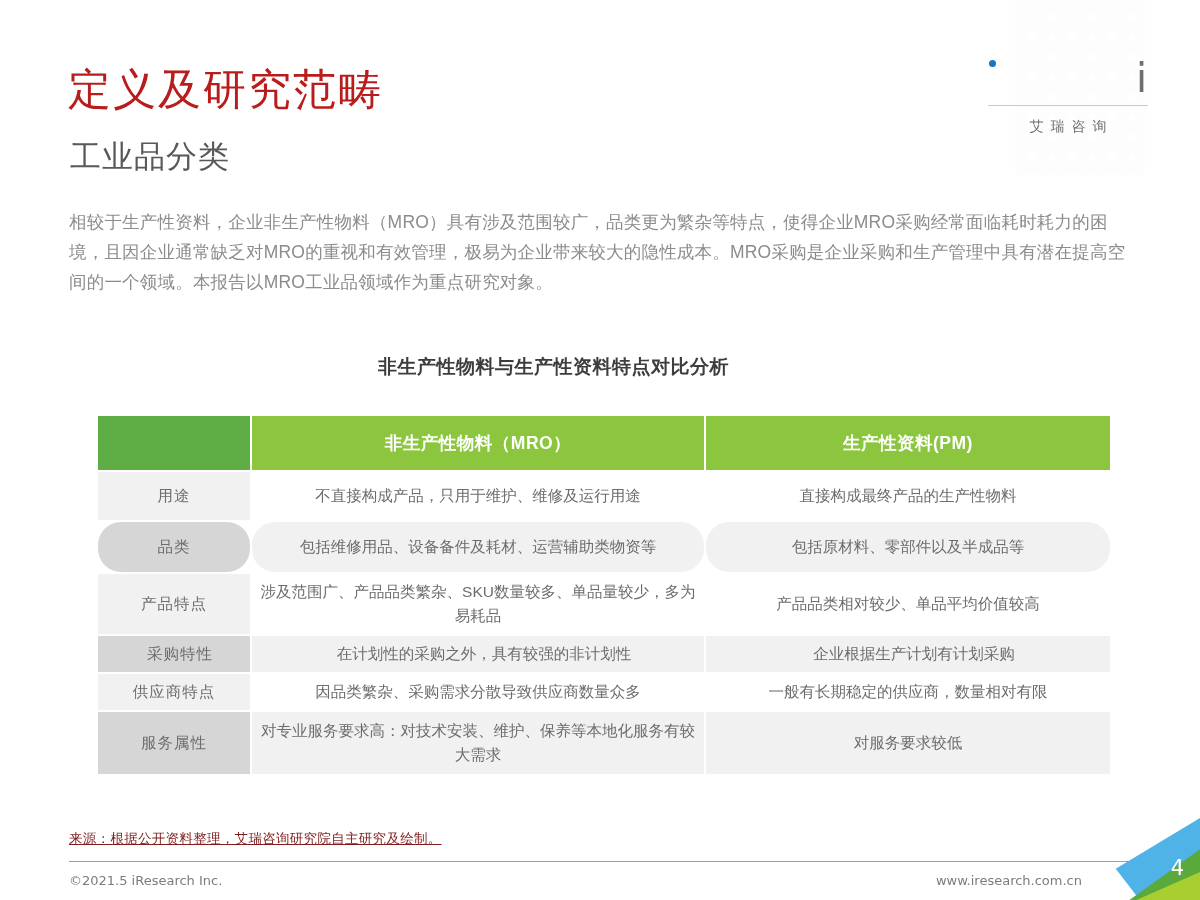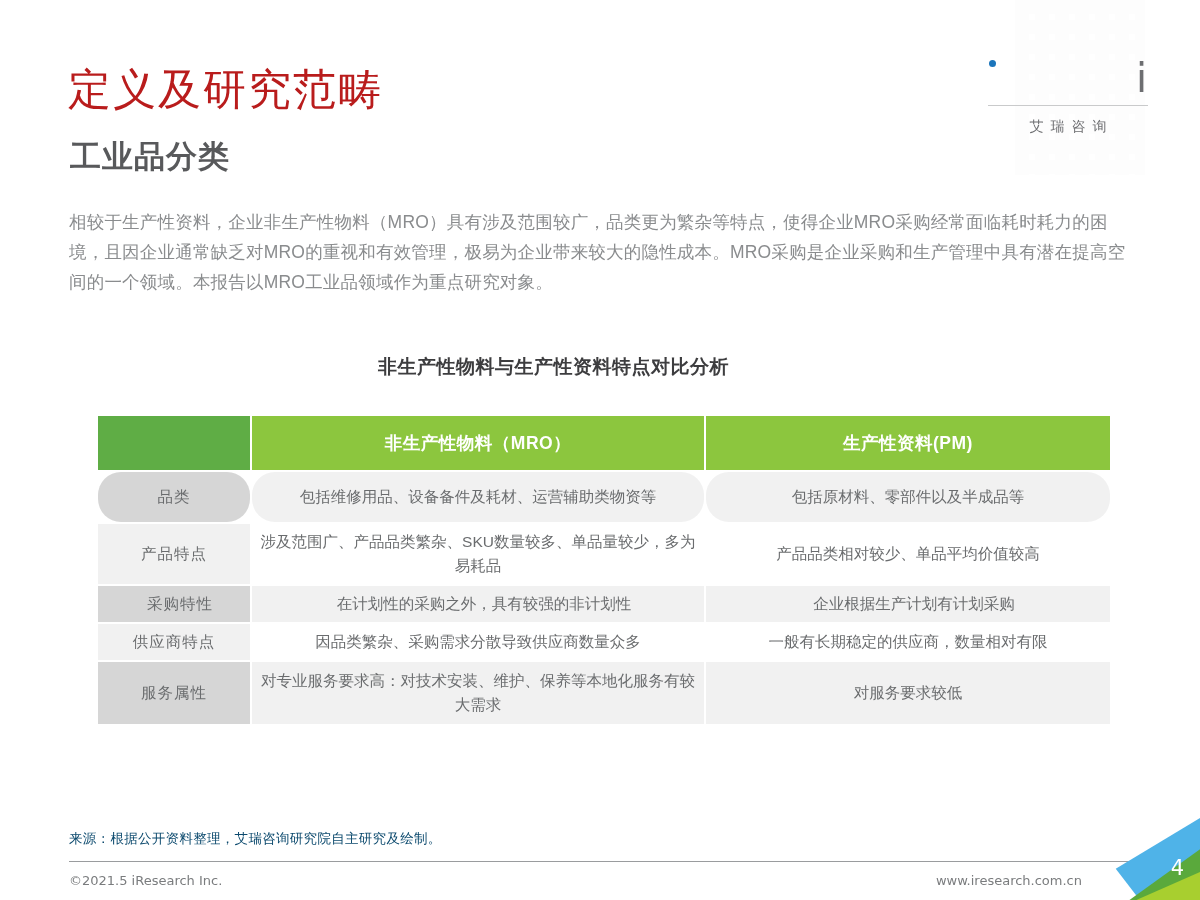--- a/index.html
+++ b/index.html
@@ -69,21 +69,21 @@
   
   .title-main {
     position:absolute; left:68px; top:62px;
     font-size:43px; line-height:54px;
     color:#b91c1c; font-weight:400;
     letter-spacing:2px;
   }
   .title-sub {
     position:absolute; left:70px; top:137px;
     font-size:31px; line-height:40px;
-    color:#58595b; font-weight:700;
+    color:#58595b; font-weight:400;
     letter-spacing:1px;
   }
 
   
   .body-text {
     position:absolute; left:69px; top:207px;
     width:1072px;
     font-size:17.5px; line-height:30px;
     color:#8a8c8e;
     text-align:left;
@@ -152,22 +152,23 @@
   .r2 td { height:50px;border-radius:23px; }
   .r3 td { height:50px; }
   .r4 td { height:36px;padding-left:20px; }
   .r5 td { height:36px; }
   .r6 td { height:62px; }
 
   
   .source {
     position:absolute; left:69px; top:830px;
     font-size:13.5px;
-    color:#0c4a6e;
+    color:#7f1d1d;
     letter-spacing:0.3px;
+    text-decoration:underline;
   }
 
   
   .footer-rule {
     position:absolute; left:69px; top:861px;
     width:1072px; height:1px;
     background:#9a9c9e;
   }
   .footer-left {
     position:absolute; left:69px; top:873px;
@@ -227,20 +228,25 @@
       <col class="col-label">
         <col class="col-mro">
         <col class="col-pm">
     </colgroup>
     <tbody>
       <tr>
         <td class="th-blank"></td>
         <td class="th-green">非生产性物料（MRO）</td>
         <td class="th-green">生产性资料(PM)</td>
       </tr>
+      <tr class="r1">
+        <td class="lbl lbl-a">用途</td>
+        <td class="cell cell-a">不直接构成产品，只用于维护、维修及运行用途</td>
+        <td class="cell cell-a">直接构成最终产品的生产性物料</td>
+      </tr>
       <tr class="r2">
         <td class="lbl lbl-b">品类</td>
         <td class="cell cell-b">包括维修用品、设备备件及耗材、运营辅助类物资等</td>
         <td class="cell cell-b">包括原材料、零部件以及半成品等</td>
       </tr>
       <tr class="r3">
         <td class="lbl lbl-a">产品特点</td>
         <td class="cell cell-a">涉及范围广、产品品类繁杂、SKU数量较多、单品量较少，多为易耗品</td>
         <td class="cell cell-a">产品品类相对较少、单品平均价值较高</td>
       </tr>

